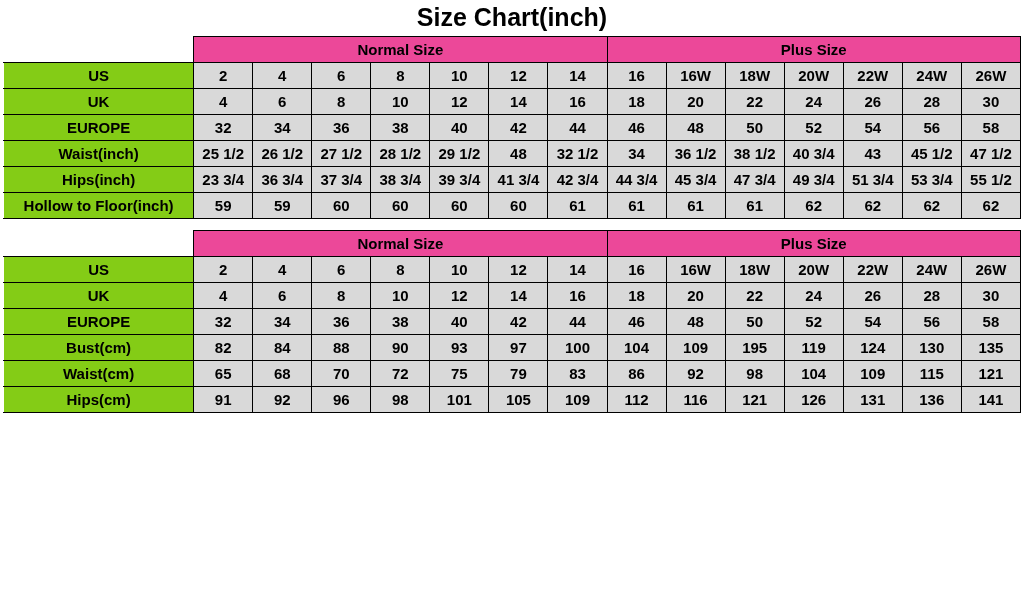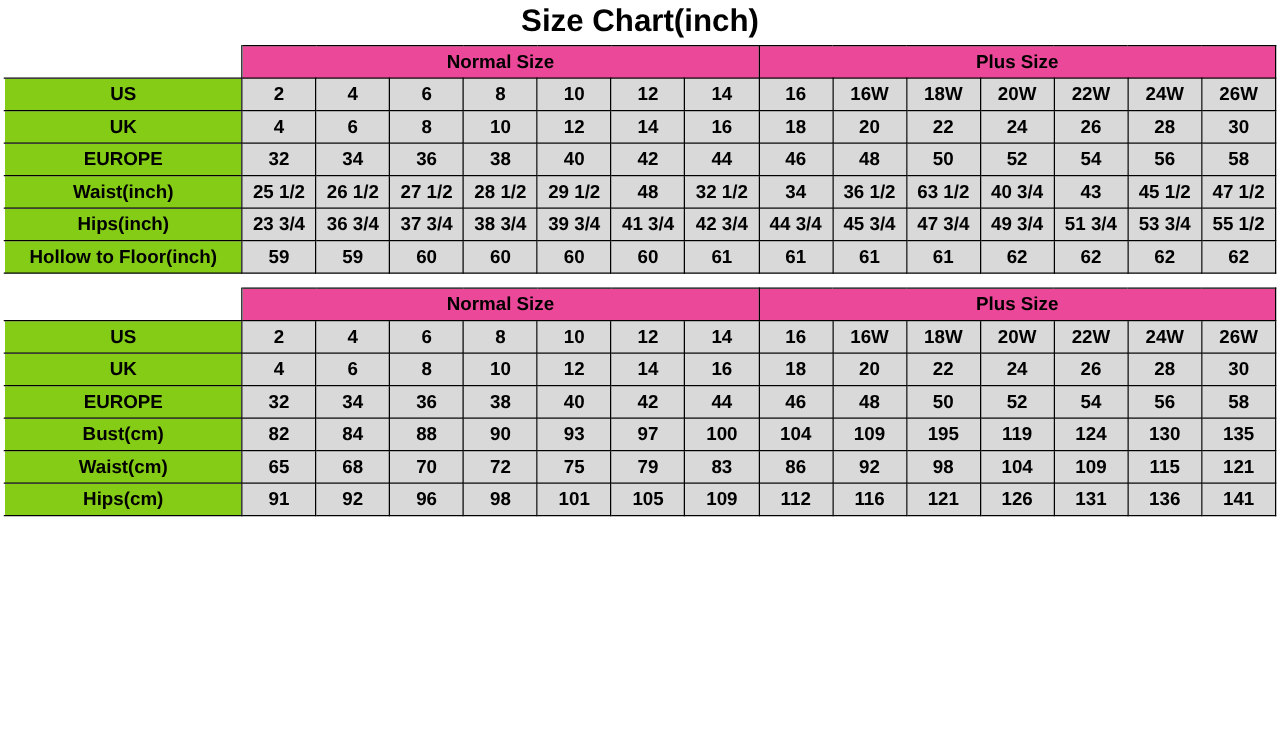--- a/index.html
+++ b/index.html
@@ -163,21 +163,21 @@
           <td class="row-label">Waist(inch)</td>
           <td class="cell-shaded">25 1/2</td>
           <td class="cell-shaded">26 1/2</td>
           <td class="cell-shaded">27 1/2</td>
           <td class="cell-shaded">28 1/2</td>
           <td class="cell-shaded">29 1/2</td>
           <td class="cell-shaded">48</td>
           <td class="cell-shaded">32 1/2</td>
           <td class="cell-shaded">34</td>
           <td class="cell-shaded">36 1/2</td>
-          <td class="cell-shaded">63 1/2</td>
+          <td class="cell-shaded">38 1/2</td>
           <td class="cell-shaded">40 3/4</td>
           <td class="cell-shaded">43</td>
           <td class="cell-shaded">45 1/2</td>
           <td class="cell-shaded">47 1/2</td>
         </tr>
         <tr>
           <td class="row-label">Hips(inch)</td>
           <td class="cell-shaded">23 3/4</td>
           <td class="cell-shaded">36 3/4</td>
           <td class="cell-shaded">37 3/4</td>

